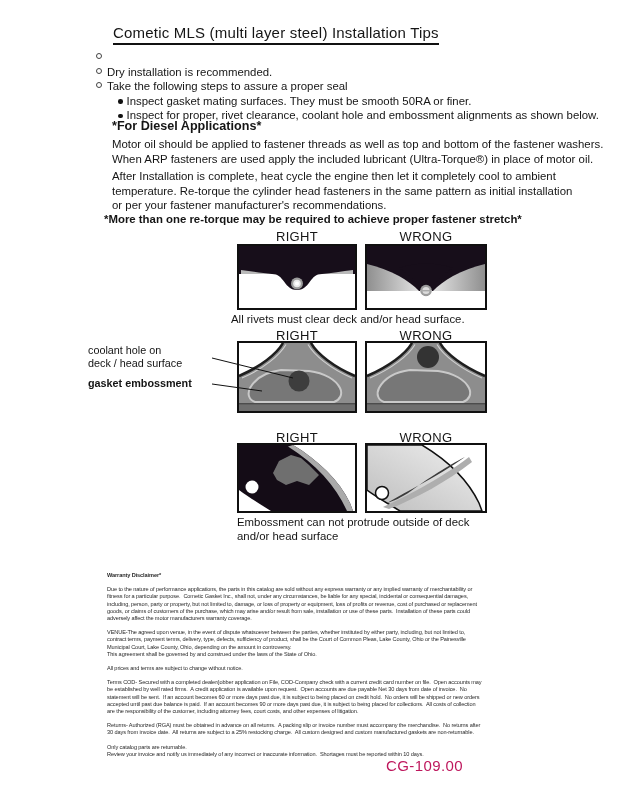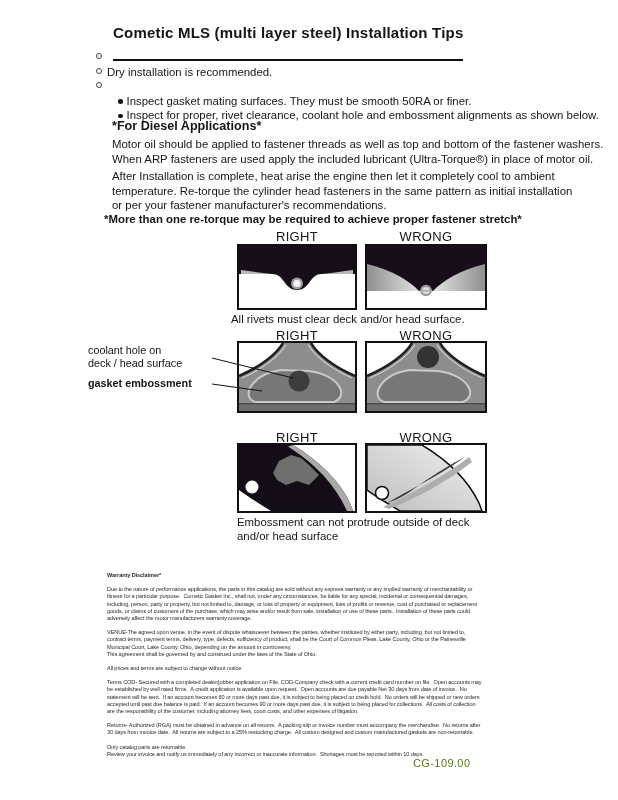--- a/index.html
+++ b/index.html
@@ -1,21 +1,21 @@
 <!DOCTYPE html>
 <html><head>
 <meta charset="utf-8">
 <style>
   html,body{margin:0;padding:0;background:#ffffff;}
   #page{position:relative;width:618px;height:800px;background:#ffffff;overflow:hidden;
         font-family:"Liberation Sans",sans-serif;color:#151515;}
   .abs{position:absolute;}
   
-  #title{left:113px;top:24px;font-size:15px;font-weight:bold;letter-spacing:.2px;
-         border-bottom:2px solid #111;padding-bottom:18px;white-space:nowrap;}
+  #title{left:113px;top:24px;font-size:15px;font-weight:normal;letter-spacing:.2px;
+         border-bottom:2px solid #111;padding-bottom:2px;white-space:nowrap;}
   
   .bullets{left:96px;top:50px;font-size:11.4px;line-height:14.6px;}
   .b-row{white-space:nowrap;}
   .ring{display:inline-block;width:4px;height:4px;border:1px solid #444;border-radius:50%;
         margin-right:5px;vertical-align:2px;}
   .dot{display:inline-block;width:4.5px;height:4.5px;background:#111;border-radius:50%;
        margin-right:4px;vertical-align:1px;}
   .sub{padding-left:22px;}
   
   #diesel-heading{left:112px;top:119px;font-size:12.6px;font-weight:bold;}
@@ -27,41 +27,41 @@
   .dg-label{width:120px;text-align:center;font-size:13px;letter-spacing:.3px;color:#161616;}
   .panel{box-sizing:border-box;border:2px solid #101010;background:#fff;}
   .caption{font-size:11.4px;line-height:13.5px;white-space:pre-line;}
   .annot{width:122px;text-align:left;font-size:10.8px;line-height:12.5px;white-space:pre-line;color:#141414;}
   #leader-overlay{left:0;top:0;pointer-events:none;}
   
   #legal{left:107px;top:572px;width:440px;font-size:5.6px;line-height:7.2px;letter-spacing:-.1px;color:#2a2a2a;}
   #legal .lp{white-space:pre;margin:0 0 7px 0;}
   #legal-heading{font-weight:bold;margin:0 0 6px 0;}
   
-  #footer-code{left:386px;top:757px;font-size:11px;letter-spacing:.4px;color:#4d7c0f;margin-left:27px;}
+  #footer-code{left:386px;top:757px;font-size:15px;letter-spacing:.4px;color:#be185d;}
 </style>
 </head>
 <body>
 
 <div id="page">
 
   <div class="abs" id="title">Cometic MLS (multi layer steel) Installation Tips</div>
 
   <div class="abs bullets">
     <div class="b-row"><span class="ring"></span></div>
     <div class="b-row"><span class="ring"></span><span>Dry installation is recommended.</span></div>
-    <div class="b-row"><span class="ring"></span></div>
+    <div class="b-row"><span class="ring"></span><span>Take the following steps to assure a proper seal</span></div>
     <div class="b-row sub"><span class="dot"></span><span>Inspect gasket mating surfaces.  They must be smooth 50RA or finer.</span></div>
     <div class="b-row sub"><span class="dot"></span><span>Inspect for proper, rivet clearance, coolant hole and embossment alignments as shown below.</span></div>
   </div>
 
   <div class="abs" id="diesel-heading">*For Diesel Applications*</div>
   <div class="abs para" id="diesel-p1">Motor oil should be applied to fastener threads as well as top and bottom of the fastener washers.
 When ARP fasteners are used apply the included lubricant (Ultra-Torque®) in place of motor oil.</div>
-  <div class="abs para" id="diesel-p2">After Installation is complete, heat arise the engine then let it completely cool to ambient
+  <div class="abs para" id="diesel-p2">After Installation is complete, heat cycle the engine then let it completely cool to ambient
 temperature. Re-torque the cylinder head fasteners in the same pattern as initial installation
 or per your fastener manufacturer's recommendations.</div>
   <div class="abs para" id="diesel-note">*More than one re-torque may be required to achieve proper fastener stretch*</div>
 
   <div class="abs dg-label" style="left:237px;top:229px;">RIGHT</div>
   <div class="abs dg-label" style="left:365px;top:229px;width:122px;">WRONG</div>
 
   <div class="abs panel" style="left:237px;top:244px;width:120px;height:66px;">
     <svg width="116" height="62" viewBox="0 0 116 62">
       <rect width="116" height="62" fill="#170e1a"></rect>

